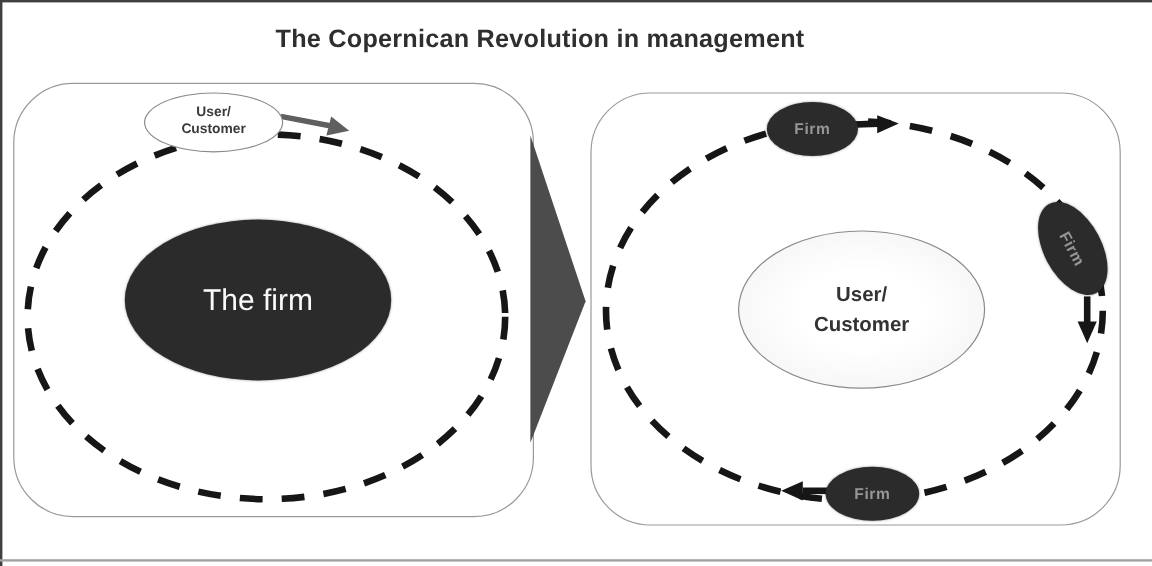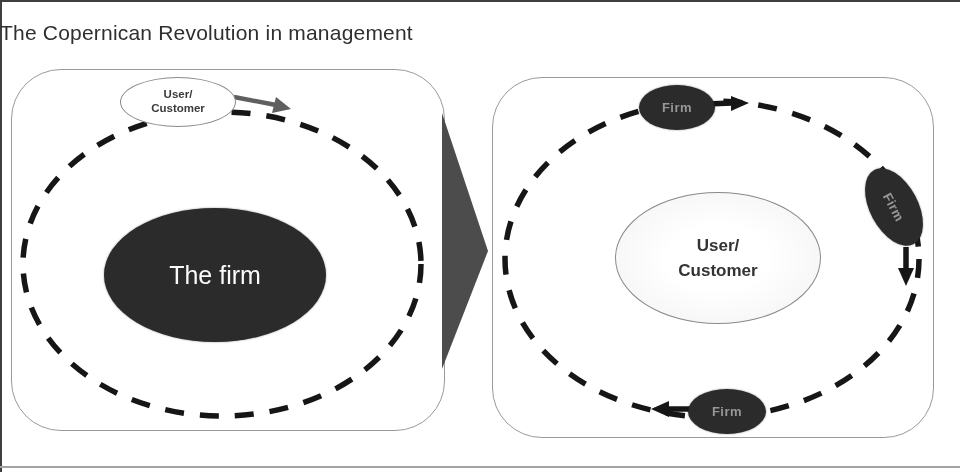--- a/index.html
+++ b/index.html
@@ -14,22 +14,22 @@
   html,body{margin:0;padding:0;}
   body{
     width:960px;height:472px;position:relative;overflow:hidden;
     background:#ffffff;
     font-family:"Liberation Sans","DejaVu Sans",sans-serif;
   }
   .frame-top{position:absolute;left:0;top:0;width:960px;height:2px;background:#3f3f3f;}
   .frame-left{position:absolute;left:0;top:0;width:2px;height:472px;background:#3f3f3f;}
   .frame-bottom{position:absolute;left:0;top:466px;width:960px;height:2px;background:#a3a3a3;}
   .title{
-    position:absolute;left:0;top:21px;width:900px;text-align:left;
-    font-size:21px;font-weight:normal;color:#2f2f2f;letter-spacing:0.2px;
+    position:absolute;left:0;top:21px;width:900px;text-align:center;
+    font-size:21px;font-weight:bold;color:#2f2f2f;letter-spacing:0.2px;
   }
   .panel{
     position:absolute;background:#ffffff;
     border:1.6px solid var(--panel-border);border-radius:50px;
     box-sizing:border-box;
   }
   .panel-left{left:11px;top:69px;width:434px;height:362px;}
   .panel-right{left:492px;top:77px;width:442px;height:361px;}
   svg.layer{position:absolute;left:0;top:0;width:960px;height:472px;}
   .orbit{fill:none;stroke:var(--ink);stroke-width:5.5;stroke-dasharray:19 16;stroke-linecap:butt;}
@@ -38,21 +38,21 @@
   .head-gray{fill:var(--gray-arrow);}
   .shaft-black{stroke:var(--ink);stroke-width:5.5;}
   .head-black{fill:var(--ink);}
   .node{
     position:absolute;border-radius:50%;box-sizing:border-box;
     display:flex;align-items:center;justify-content:center;
     text-align:center;flex-direction:column;
   }
   .node-dark{background:var(--dark-ellipse);box-shadow:0 0 2px rgba(0,0,0,0.45);}
   .node-light{background:#ffffff;border:1.8px solid #8a8a8a;}
-  .firm-center{left:104px;top:208px;width:222px;height:134px;align-items:center;}
+  .firm-center{left:104px;top:183px;width:222px;height:134px;align-items:center;}
   .firm-center .lbl{color:#fafafa;font-size:25px;}
   .sat-left{left:120px;top:77px;width:116px;height:50px;}
   .sat-left .lbl{font-size:11.5px;font-weight:bold;color:#3a3a3a;line-height:1.2;}
   .uc-center{
     left:615px;top:192px;width:206px;height:132px;
     background:radial-gradient(ellipse at center,#ffffff 35%,#f1f1f1 100%);
     border:1.8px solid #8a8a8a;
   }
   .uc-center .lbl{font-size:17px;font-weight:bold;color:var(--text-dark);line-height:1.5;}
   .firm-sat{background:var(--dark-ellipse);box-shadow:0 0 2px rgba(0,0,0,0.45);}

